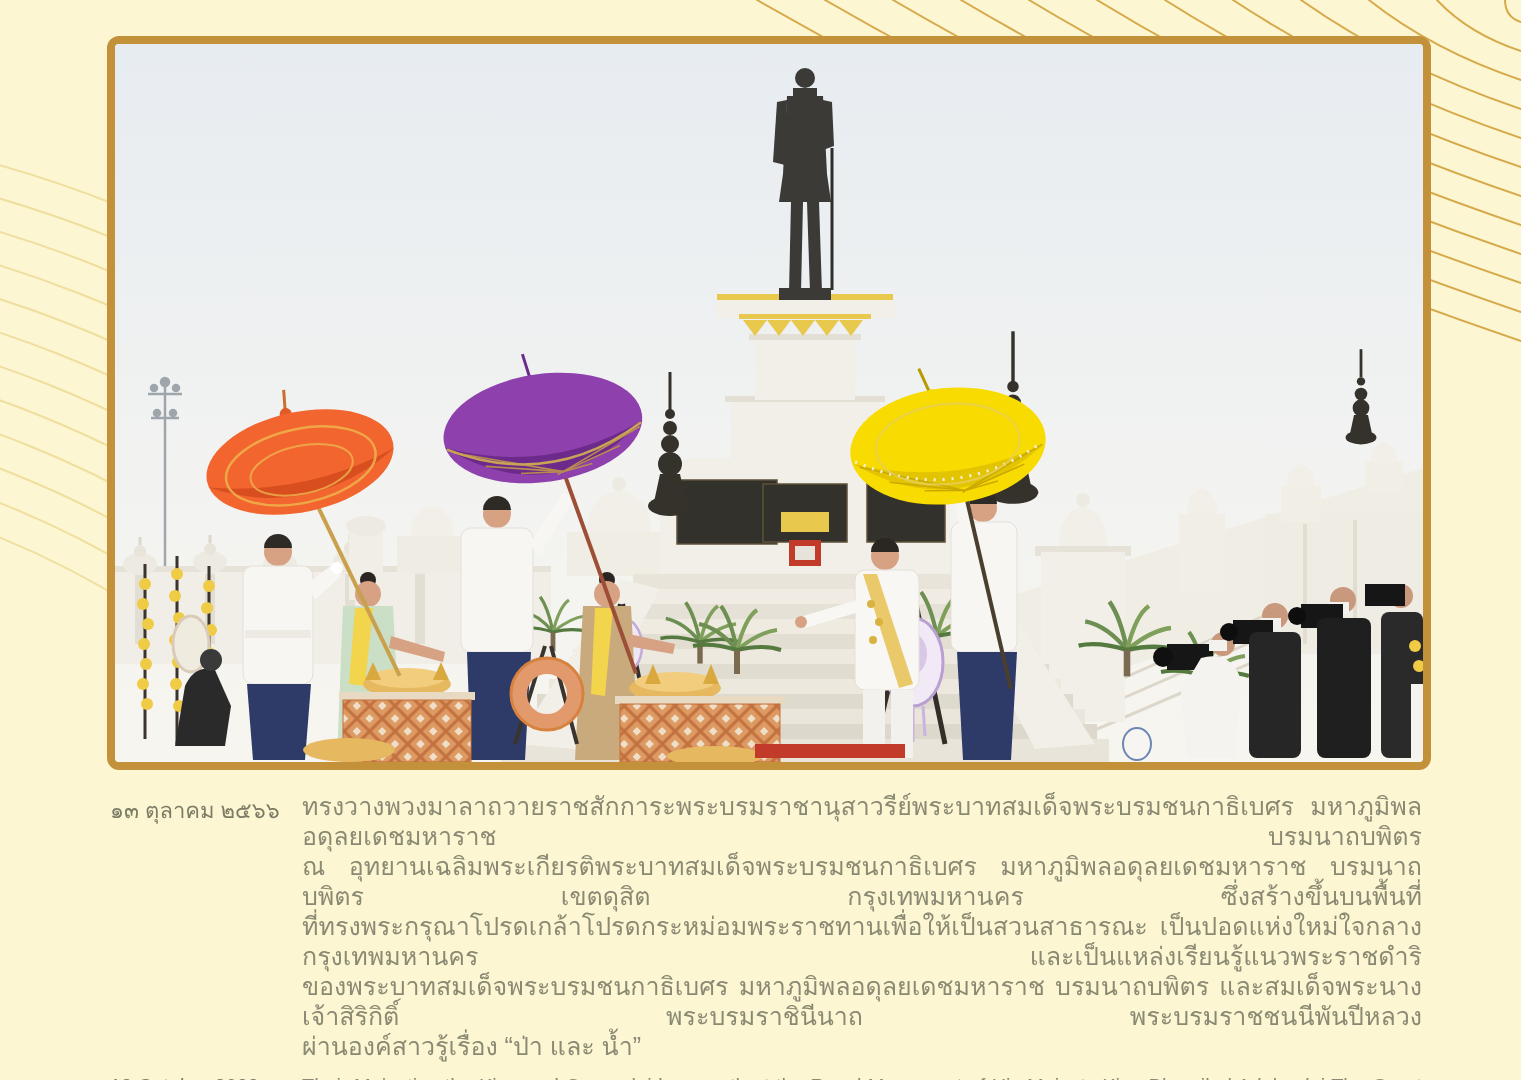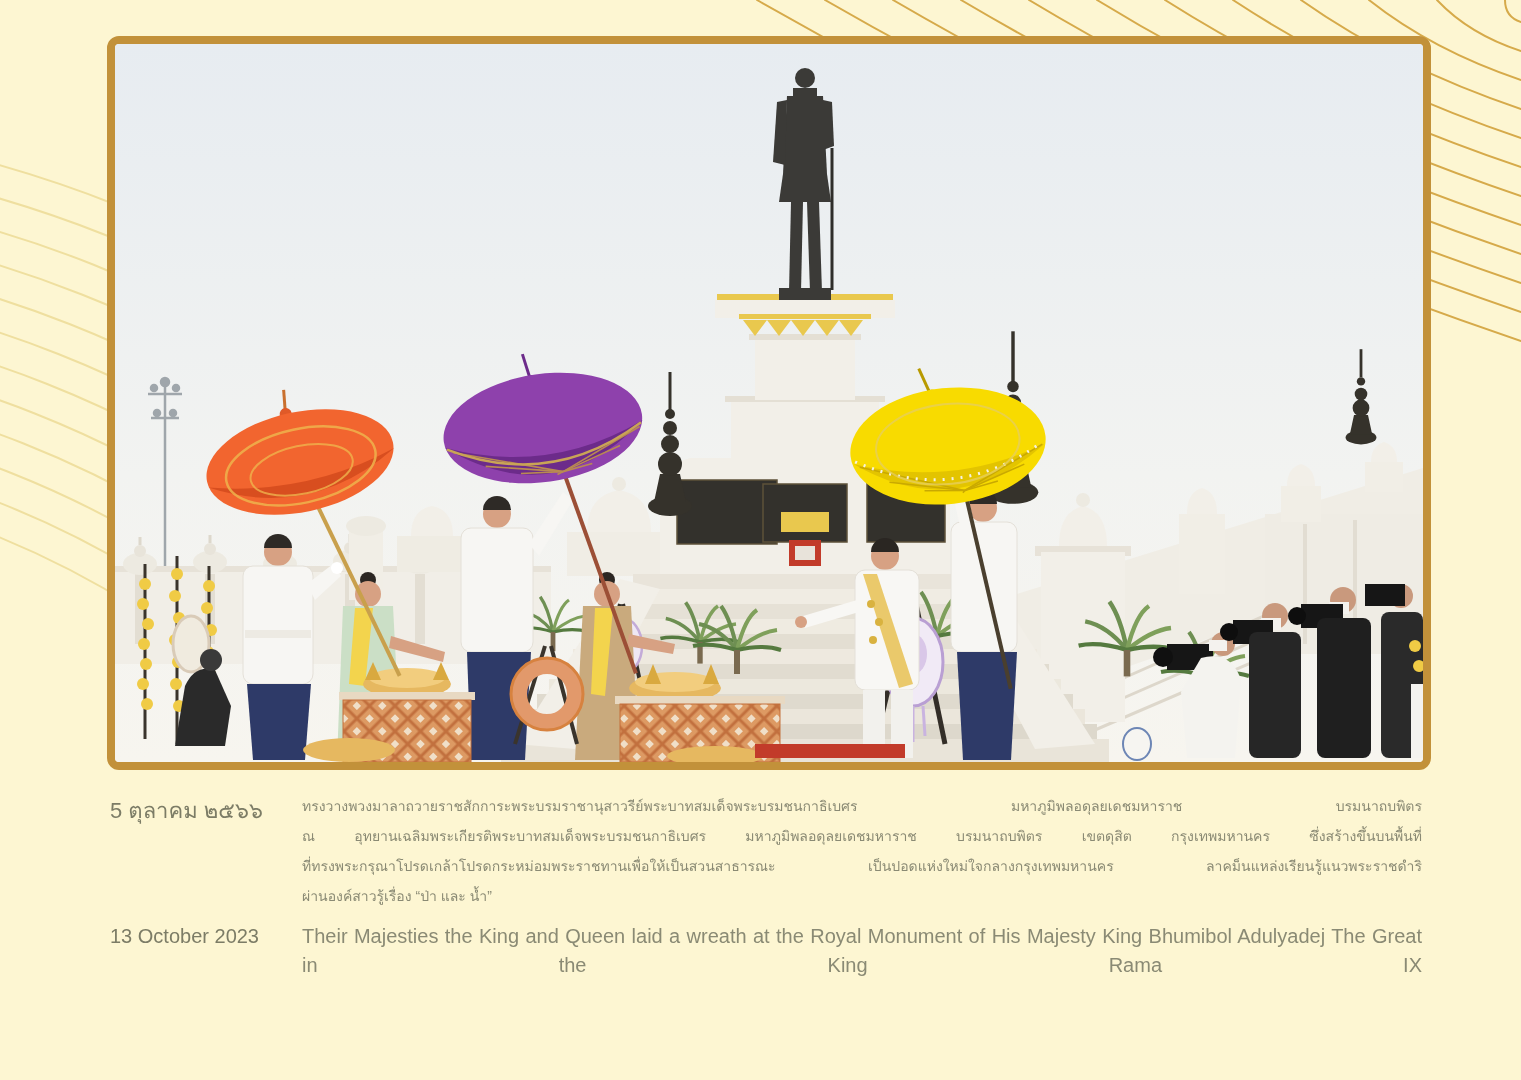--- a/index.html
+++ b/index.html
@@ -12,21 +12,21 @@
   .photo-frame{
     position:absolute;left:107px;top:36px;width:1324px;height:734px;margin:0;
     box-sizing:border-box;border:8px solid var(--frame_gold,#C2913A);
     border-radius:12px;overflow:hidden;z-index:1;background:#F2F2EF;
   }
   .photo-frame svg{display:block;width:100%;height:100%;}
   .caption{position:absolute;left:110px;top:791px;width:1312px;z-index:1;color:var(--text_olive,#8A8A74);}
   .crow{display:grid;grid-template-columns:192px 1fr;}
   .dcell{font-size:22px;color:var(--text_date,#7C7C66);padding-top:2px;white-space:nowrap;}
   .eng .dcell{font-size:20px;padding-top:3px;}
-  .thai .line{font-size:14px;line-height:30px;}
+  .thai .line{font-size:25px;line-height:30px;}
   .eng{margin-top:11px;}
   .eng .line{font-size:20px;line-height:28.5px;}
   .jl{text-align:justify;text-align-last:justify;}
 </style>
 </head>
 <body>
 
 <div class="page">
 
   <svg class="deco" viewBox="0 0 1521 1080">
@@ -443,25 +443,26 @@
           <line x1="845" y1="448" x2="927" y2="410"></line>
         </g>
         <path d="M739,408 Q833,462 927,408" fill="none" stroke="#F6F2E2" stroke-width="3" stroke-dasharray="2 7"></path>
         <ellipse cx="833" cy="400" rx="72" ry="40" fill="none" stroke="#E6CE5A" stroke-width="2" opacity="0.8"></ellipse>
       </g>
     </svg>
   </figure>
 
   <section class="caption">
     <div class="crow thai">
-      <div class="dcell">5  ตุลาคม ๒๕๖๖</div>
+      <div class="dcell">๑๓  ตุลาคม ๒๕๖๖</div>
       <div>
         <div class="line jl">ทรงวางพวงมาลาถวายราชสักการะพระบรมราชานุสาวรีย์พระบาทสมเด็จพระบรมชนกาธิเบศร มหาภูมิพลอดุลยเดชมหาราช บรมนาถบพิตร</div>
         <div class="line jl">ณ อุทยานเฉลิมพระเกียรติพระบาทสมเด็จพระบรมชนกาธิเบศร มหาภูมิพลอดุลยเดชมหาราช บรมนาถบพิตร เขตดุสิต กรุงเทพมหานคร ซึ่งสร้างขึ้นบนพื้นที่</div>
-        <div class="line jl">ที่ทรงพระกรุณาโปรดเกล้าโปรดกระหม่อมพระราชทานเพื่อให้เป็นสวนสาธารณะ เป็นปอดแห่งใหม่ใจกลางกรุงเทพมหานคร ลาคม็นแหล่งเรียนรู้แนวพระราชดำริ</div>
+        <div class="line jl">ที่ทรงพระกรุณาโปรดเกล้าโปรดกระหม่อมพระราชทานเพื่อให้เป็นสวนสาธารณะ เป็นปอดแห่งใหม่ใจกลางกรุงเทพมหานคร และเป็นแหล่งเรียนรู้แนวพระราชดำริ</div>
+        <div class="line jl">ของพระบาทสมเด็จพระบรมชนกาธิเบศร มหาภูมิพลอดุลยเดชมหาราช บรมนาถบพิตร และสมเด็จพระนางเจ้าสิริกิติ์ พระบรมราชินีนาถ พระบรมราชชนนีพันปีหลวง</div>
         <div class="line">ผ่านองค์สาวรู้เรื่อง “ป่า และ น้ำ”</div>
       </div>
     </div>
     <div class="crow eng">
       <div class="dcell">13 October 2023</div>
       <div>
         <div class="line jl">Their Majesties the King and Queen laid a wreath at the Royal Monument of His Majesty King Bhumibol Adulyadej The Great in the King Rama IX</div>
 
       </div>
     </div>

